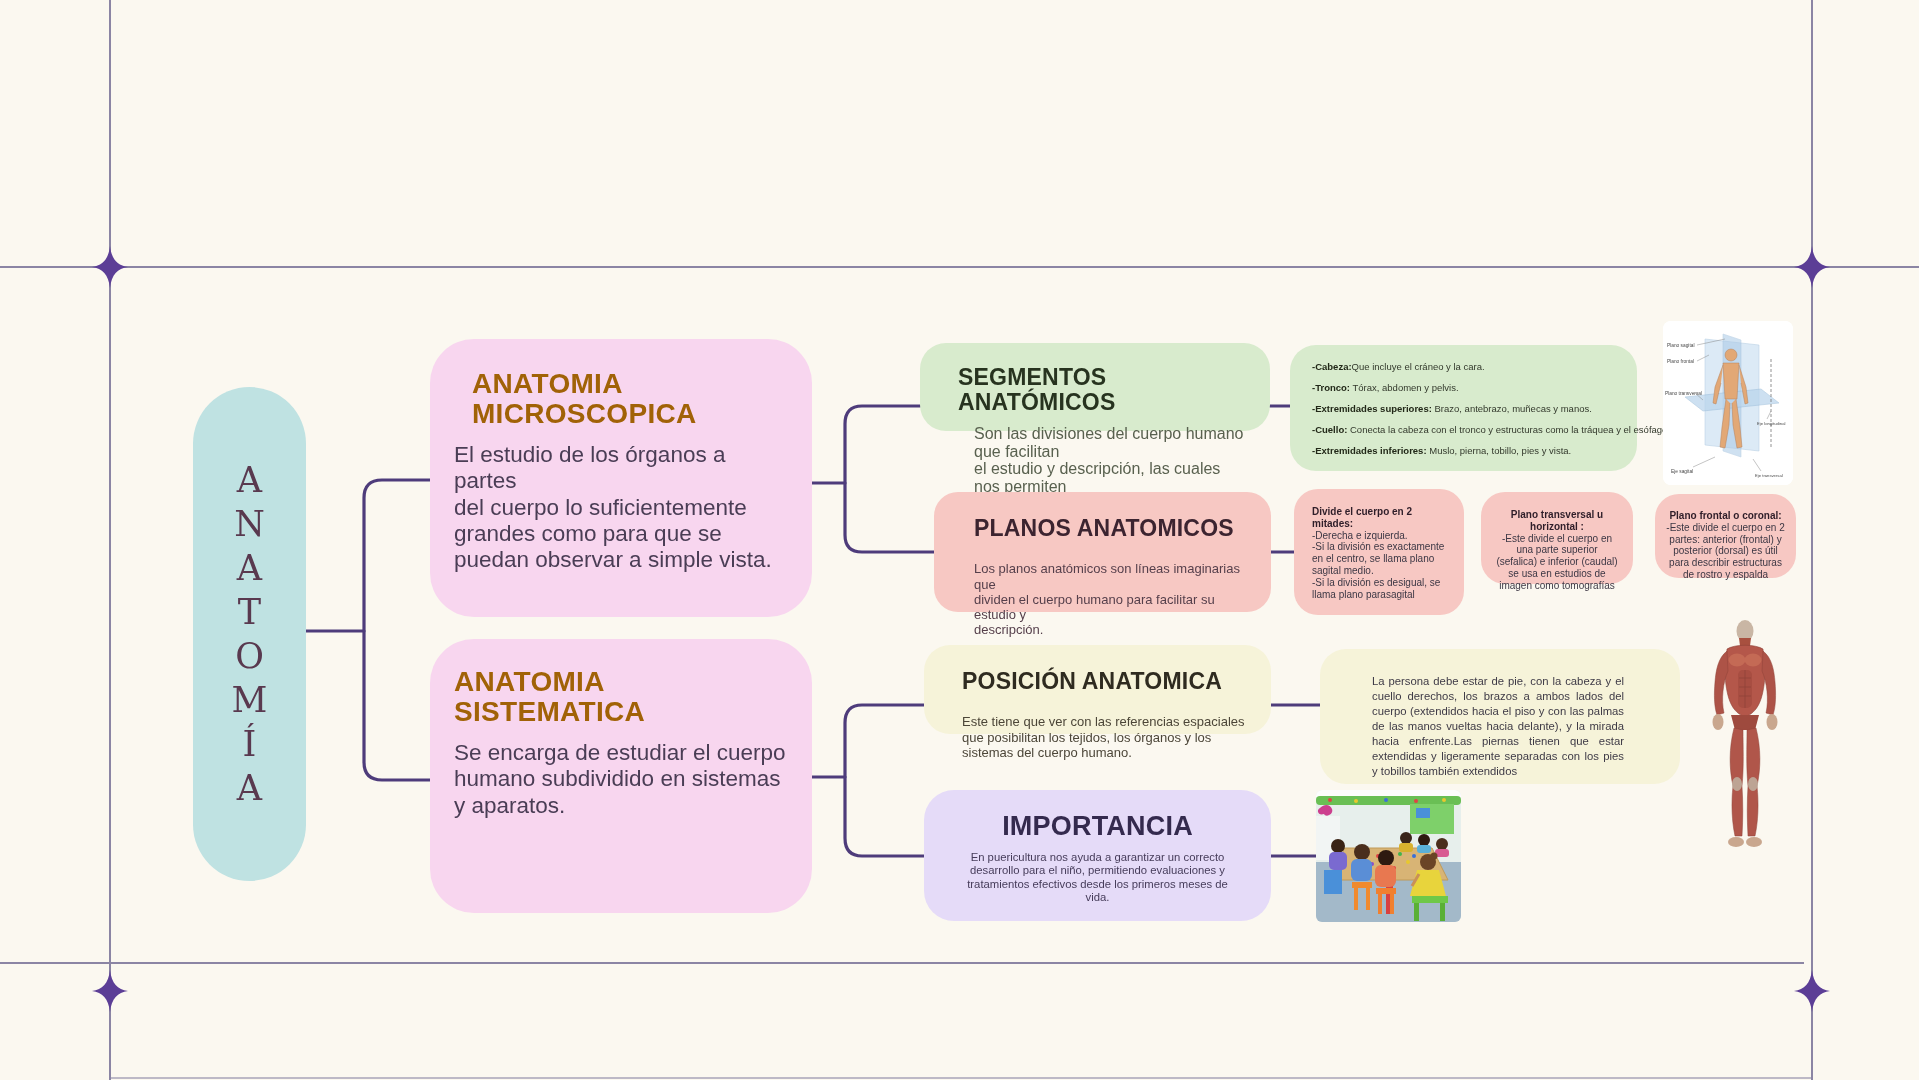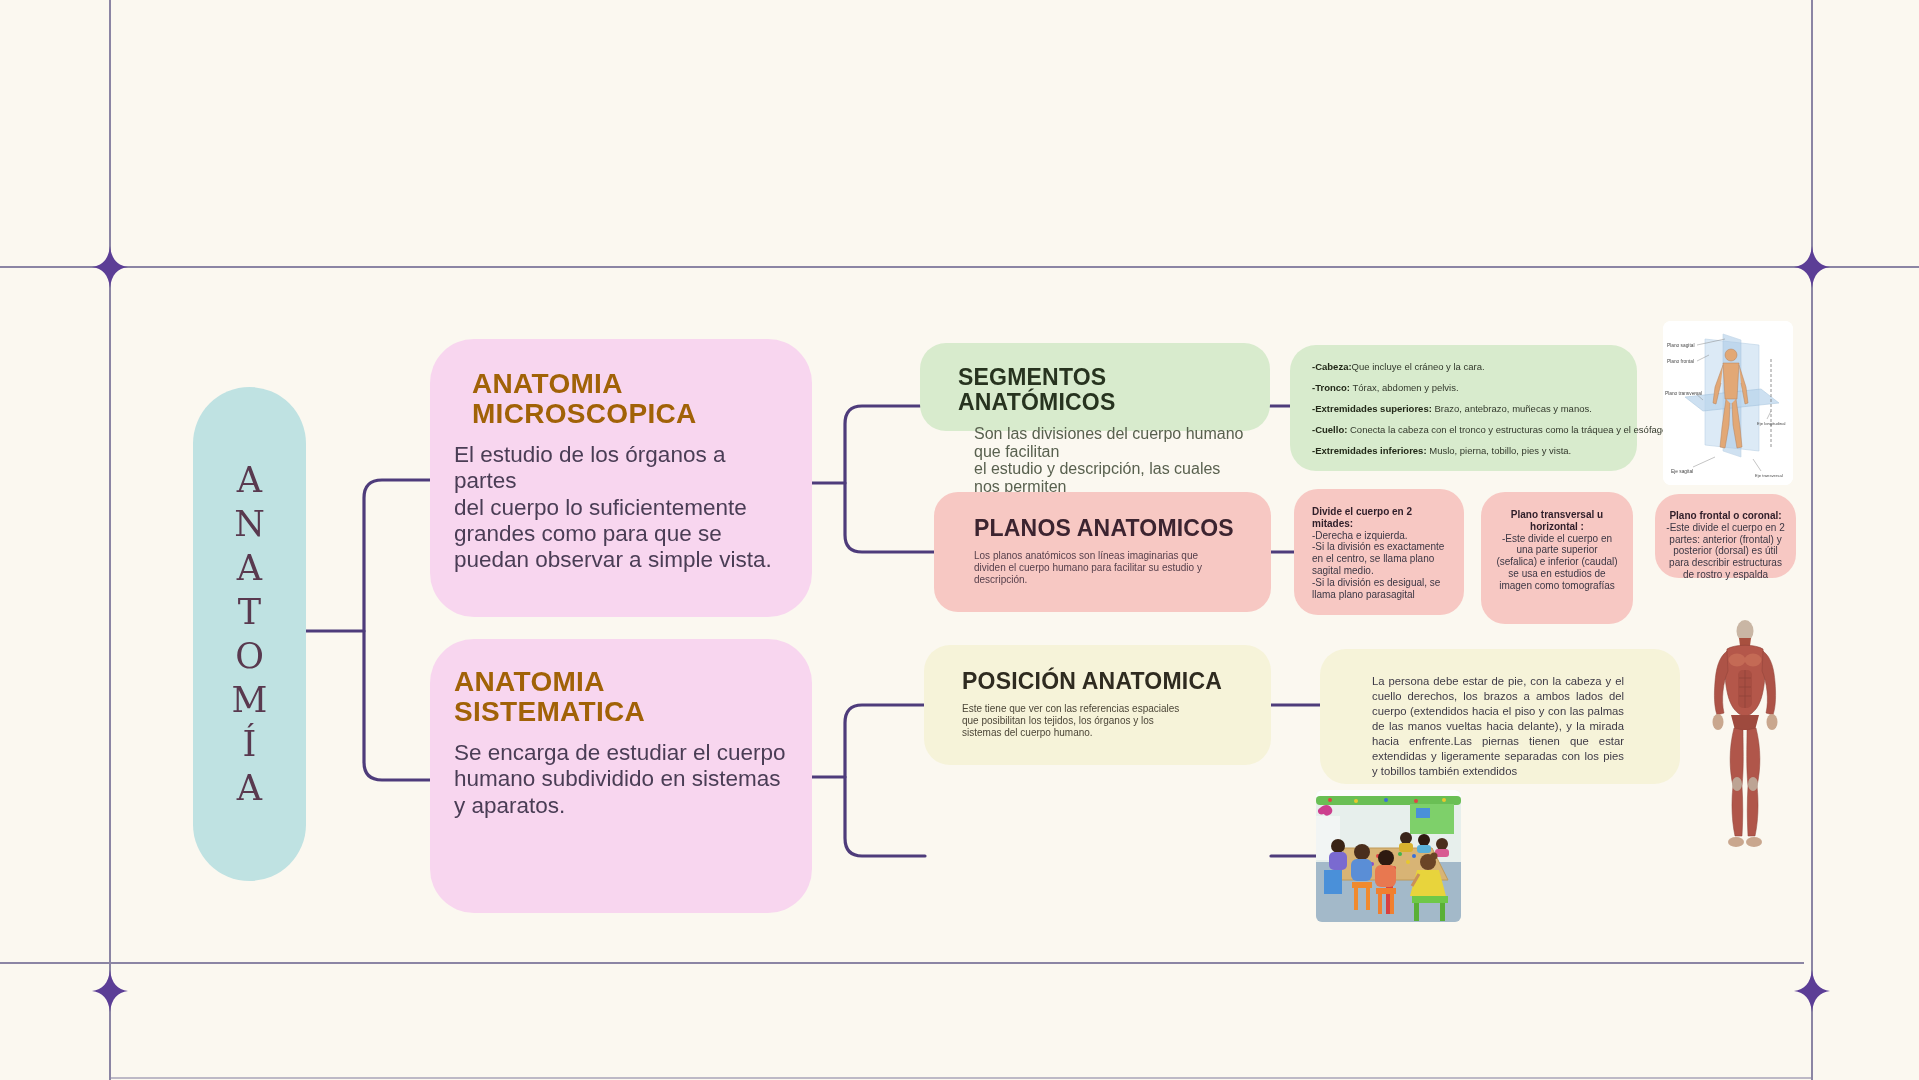--- a/index.html
+++ b/index.html
@@ -24,21 +24,21 @@
   .t-mid{font-weight:700;font-size:23px;line-height:1.1;letter-spacing:.2px;color:#352A43;}
   .pre{white-space:pre-line;}
   .body-big{font-size:22.5px;line-height:1.16;color:#4A3D55;margin-top:14px;}
   .detail-sm{font-size:10px;line-height:1.18;color:#3C3744;}
   .b{font-weight:700;}
   
   .seg-body{font-size:16px;line-height:1.12;color:#59614F;margin:9px 0 0 16px;}
   .seg-item{font-size:9.5px;line-height:1.1;margin-bottom:10.5px;white-space:nowrap;color:#33392C;}
   .seg-item .b{color:#222818;}
   
-  .body-md{font-size:10px;line-height:1.17;margin-top:9px;color:#553F4B;}
+  .body-md{font-size:13px;line-height:1.17;margin-top:20px;color:#553F4B;}
   
   .card{background:#ffffff;border-radius:8px;overflow:hidden;}
   svg text{font-family:"Liberation Sans",sans-serif;}
 </style>
 </head>
 <body>
 
 <div id="canvas">
 
   <div class="frame-line" style="left:109px;top:0;width:2px;height:1080px;"></div>
@@ -134,21 +134,21 @@
     <div class="detail-sm b pre" style="color:#2F1E29;">Divide el cuerpo en 2
 mitades:</div>
     <div class="detail-sm pre">-Derecha e izquierda.
 -Si la división es exactamente
 en el centro, se llama plano
 sagital medio.
 -Si la división es desigual, se
 llama plano parasagital</div>
   </div>
 
-  <div class="node red" style="left:1481px;top:492px;width:152px;height:132px;padding:17px 6px 0 6px;text-align:center;">
+  <div class="node red" style="left:1481px;top:492px;width:152px;height:92px;padding:17px 6px 0 6px;text-align:center;">
     <div class="detail-sm b pre" style="color:#2F1E29;">Plano transversal u
 horizontal :</div>
     <div class="detail-sm pre">-Este divide el cuerpo en
 una parte superior
 (sefalica) e inferior (caudal)
 se usa en estudios de
 imagen como tomografías</div>
   </div>
 
   <div class="node red" style="left:1655px;top:494px;width:141px;height:84px;padding:16px 6px 0 6px;text-align:center;">
@@ -194,31 +194,38 @@
         <text x="4" y="26">Plano sagital</text>
         <text x="4" y="42">Plano frontal</text>
         <text x="2" y="74">Plano transversal</text>
         <text x="94" y="104" font-size="4.2">Eje longitudinal</text>
         <text x="8" y="152">Eje sagital</text>
         <text x="92" y="156" font-size="4.2">Eje transversal</text>
       </g>
     </svg>
   </div>
 
-  <div class="node yellow" style="left:924px;top:645px;width:347px;height:120px;padding:24px 18px 0 38px;">
+  <div class="node yellow" style="left:924px;top:645px;width:347px;height:89px;padding:24px 18px 0 38px;">
     <div class="t-mid" style="color:#2F2B20;">POSICIÓN ANATOMICA</div>
     <div class="body-md pre" style="color:#4C4638;">Este tiene que ver con las referencias espaciales
 que posibilitan los tejidos, los órganos y los
 sistemas del cuerpo humano.</div>
   </div>
 
   <div class="node yellow" style="left:1320px;top:649px;width:360px;height:135px;padding:25px 56px 0 52px;">
     <div style="font-size:11.3px;line-height:1.33;text-align:justify;color:#3E3A46;">La persona debe estar de pie, con la cabeza y el cuello derechos, los brazos a ambos lados del cuerpo (extendidos hacia el piso y con las palmas de las manos vueltas hacia delante), y la mirada hacia enfrente.Las piernas tienen que estar extendidas y ligeramente separadas con los pies y tobillos también extendidos</div>
   </div>
 
+  <div class="node purple" style="left:924px;top:790px;width:347px;height:131px;padding:22px 30px 0 30px;text-align:center;">
+    <div class="t-mid" style="font-size:27px;color:#342A4E;">IMPORTANCIA</div>
+    <div class="pre" style="font-size:11.3px;line-height:1.2;margin-top:9px;color:#463C5A;">En puericultura nos ayuda a garantizar un correcto
+desarrollo para el niño, permitiendo evaluaciones y
+tratamientos efectivos desde los primeros meses de
+vida.</div>
+  </div>
 
   <div class="abs" style="left:1316px;top:790px;width:145px;height:132px;border-radius:6px;overflow:hidden;">
     <svg width="145" height="132" viewBox="0 0 145 132">
       <rect width="145" height="132" fill="#E7EFEC"></rect>
       <rect x="0" y="0" width="145" height="7" fill="#FDFDFD"></rect>
       <rect x="0" y="6" width="145" height="9" rx="4" fill="#6ABF55"></rect>
       <circle cx="14" cy="10" r="2" fill="#E04444"></circle>
         <circle cx="40" cy="11" r="2" fill="#E8C82E"></circle>
       <circle cx="70" cy="10" r="2" fill="#3A6FD8"></circle>
         <circle cx="100" cy="11" r="2" fill="#E04444"></circle>

